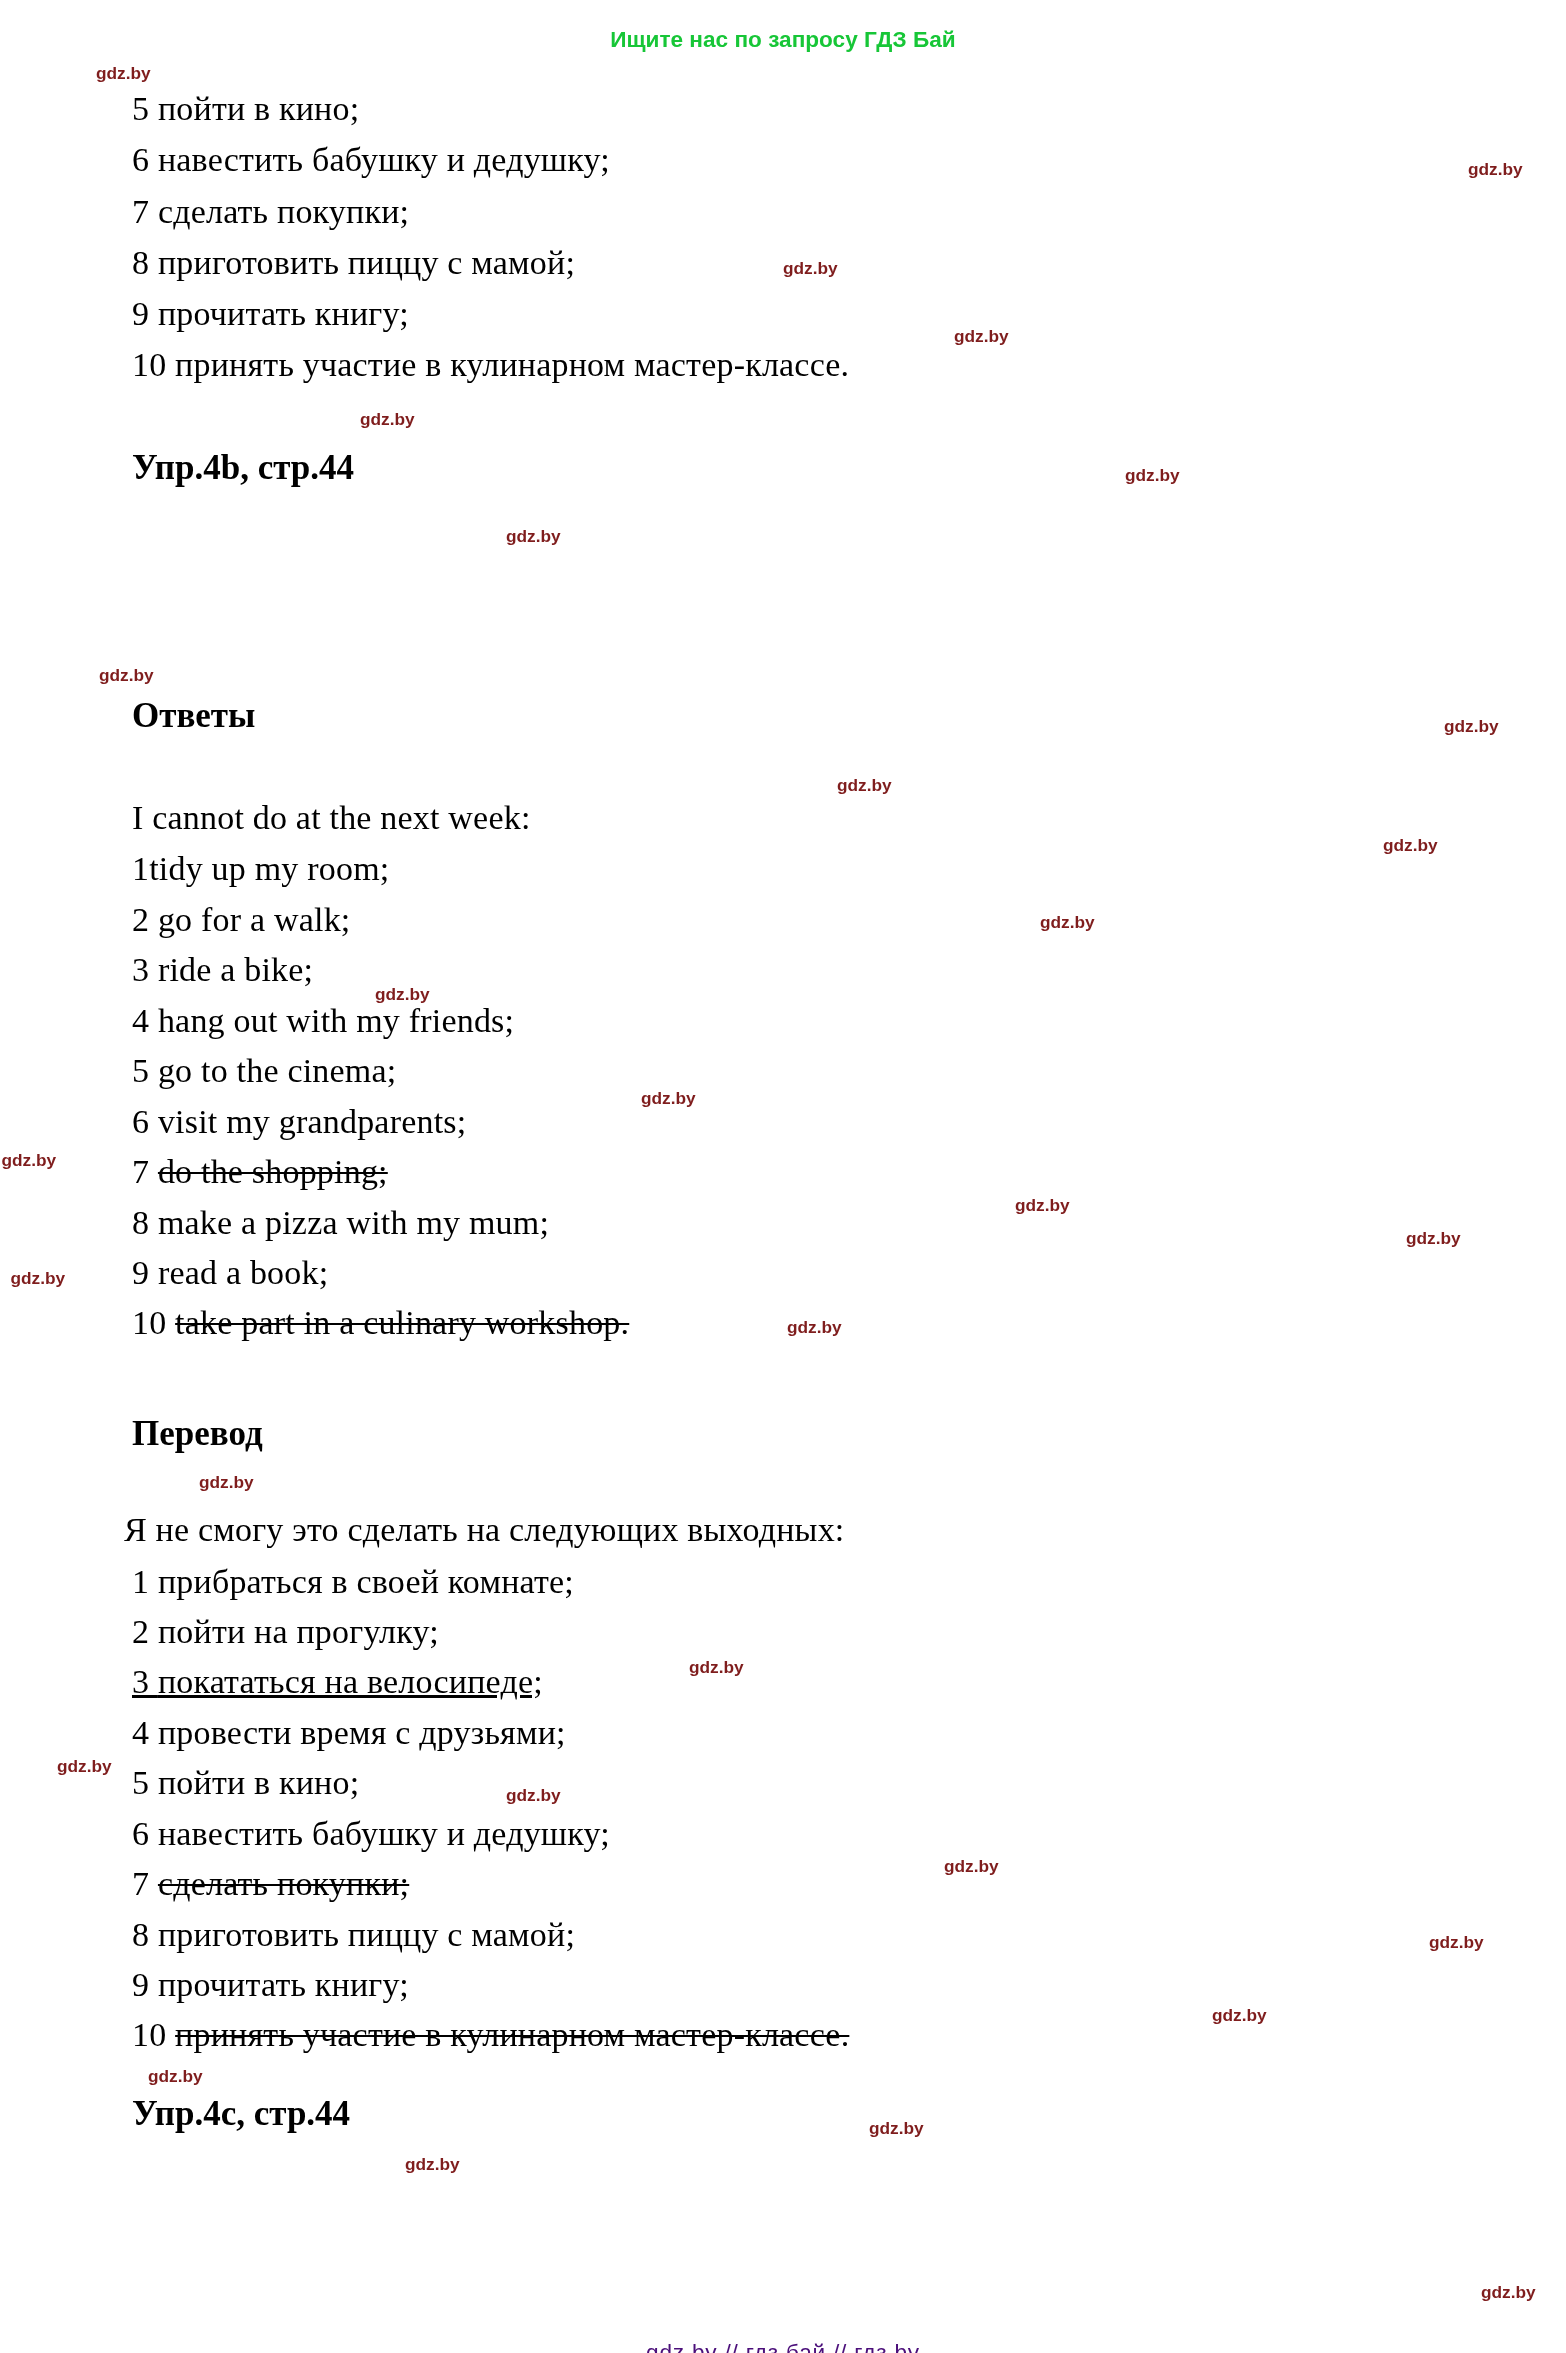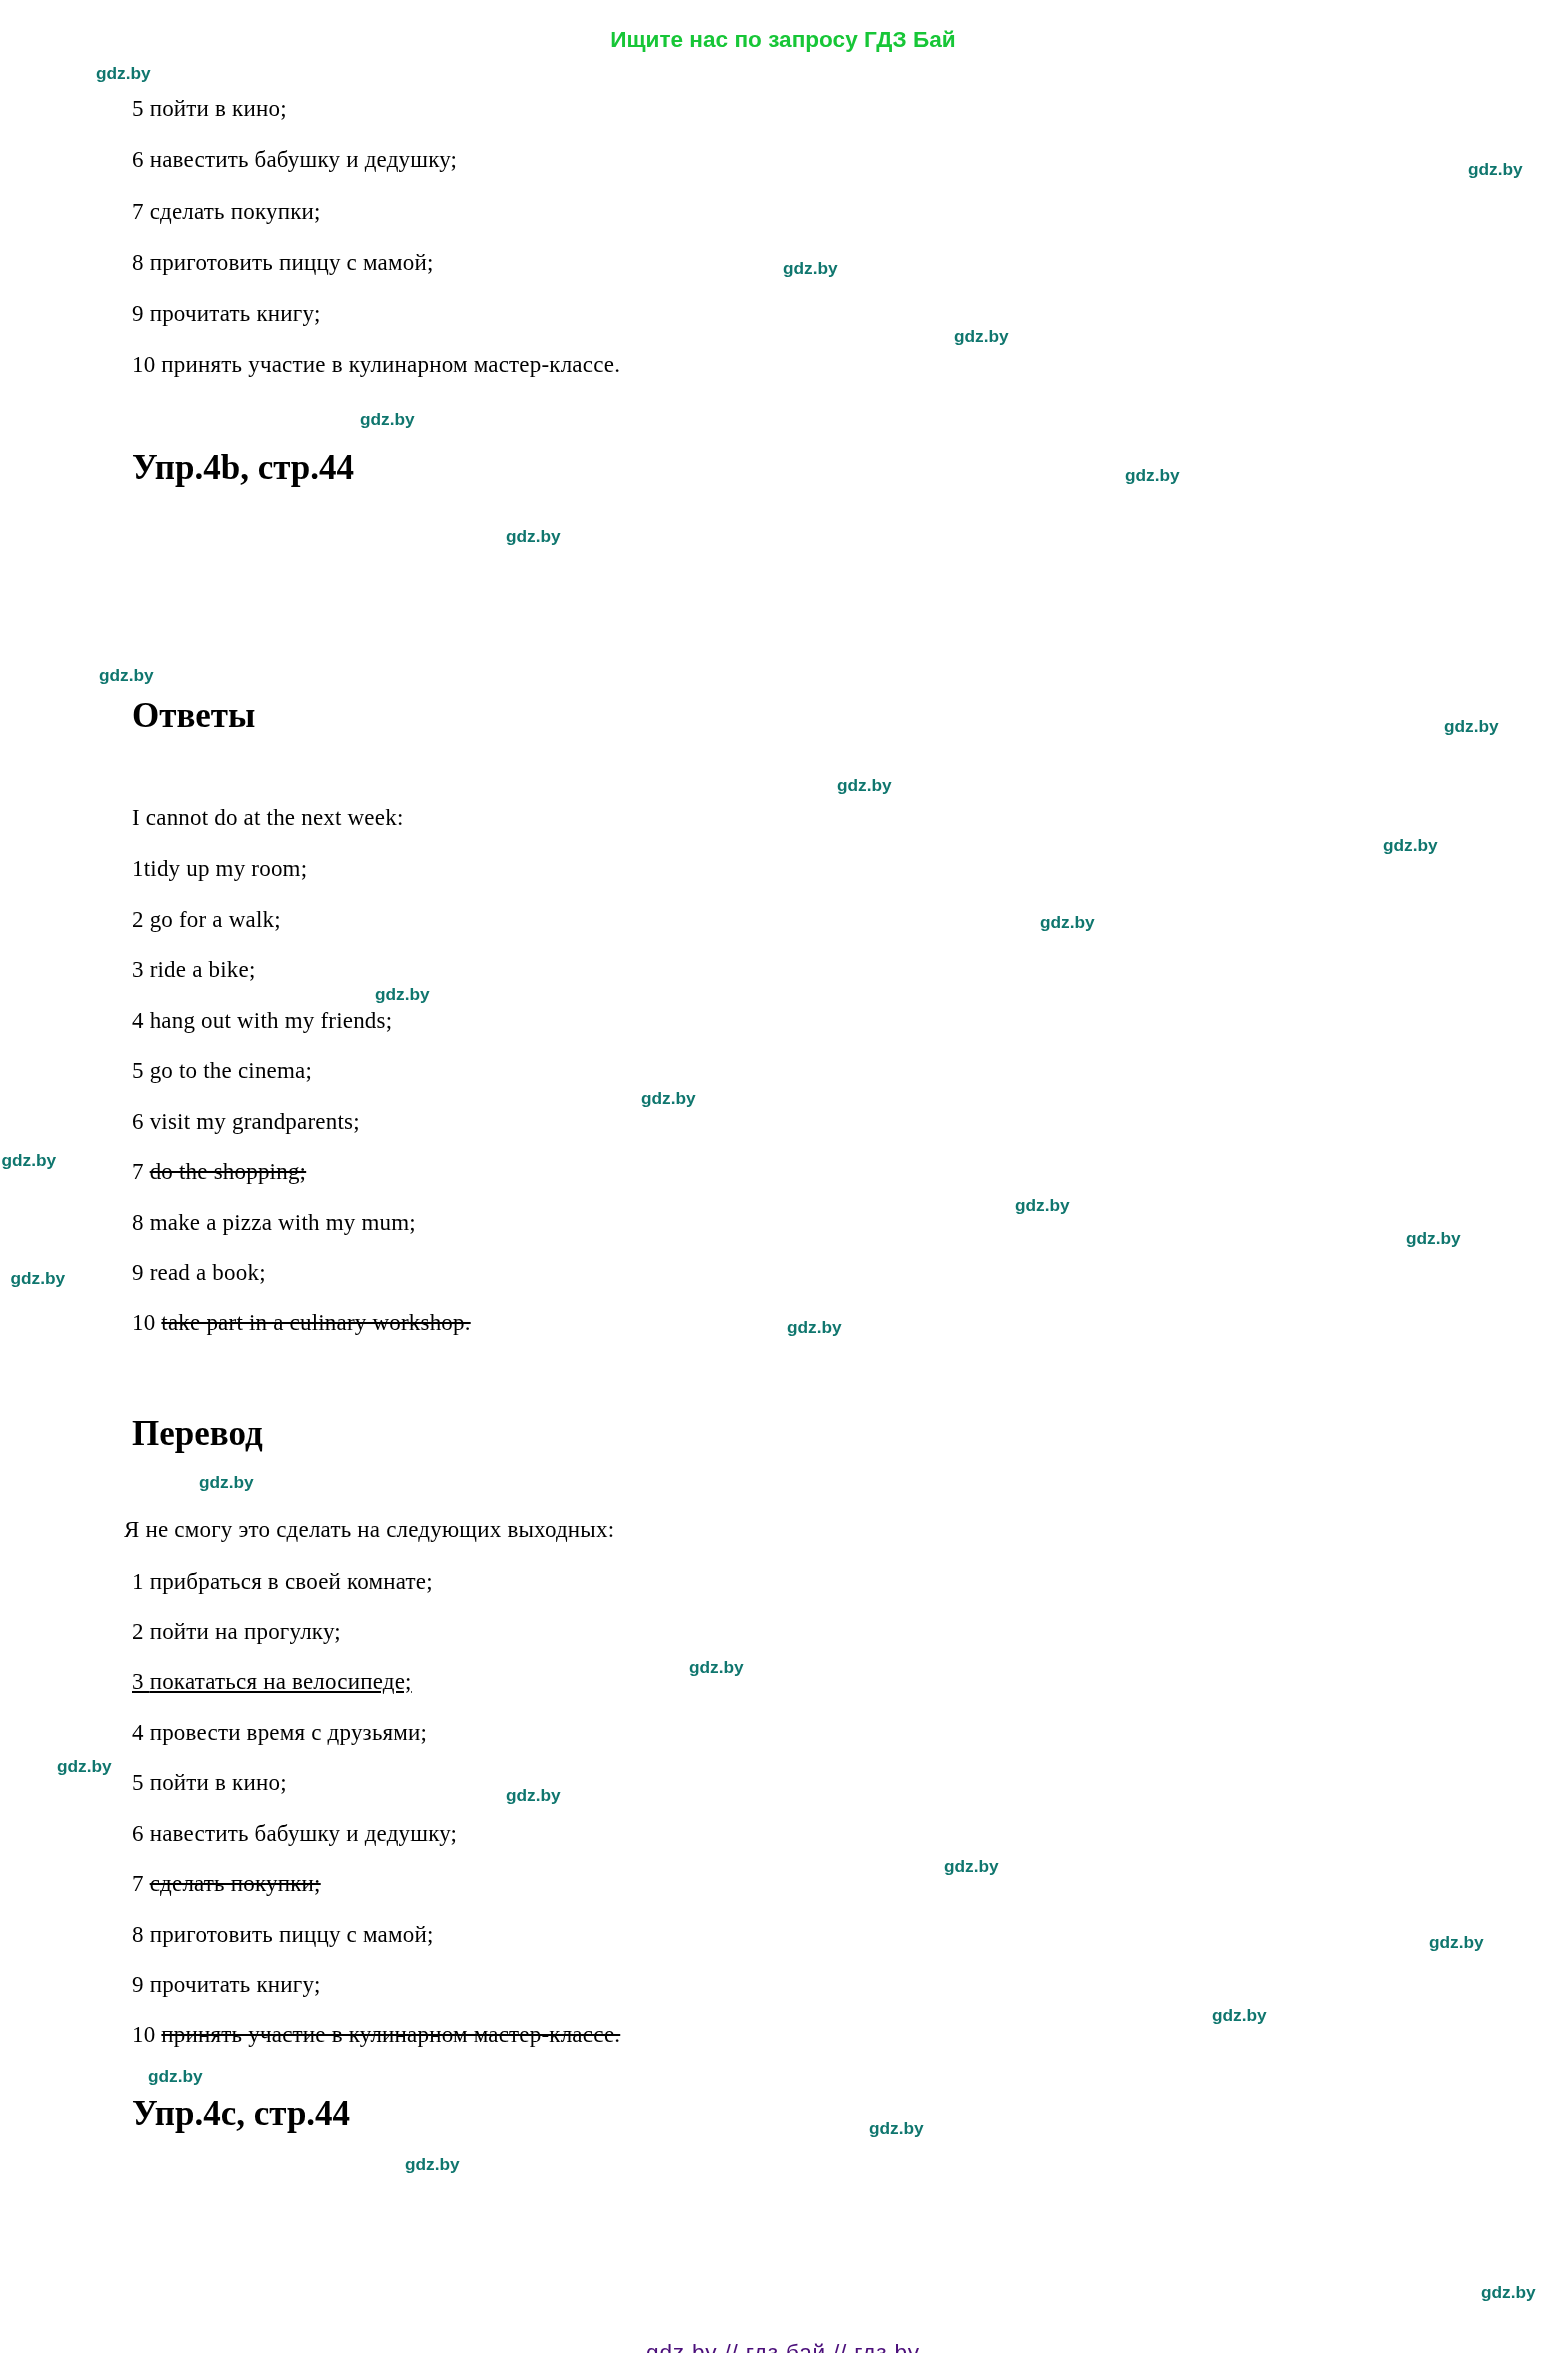--- a/index.html
+++ b/index.html
@@ -45,36 +45,36 @@
     color: #4b0f7a;
     letter-spacing: 0.8px;
   }
 
   
   .wm {
     position: absolute;
     font-family: "Liberation Sans", "DejaVu Sans", sans-serif;
     font-weight: bold;
     font-size: 17.3px;
-    color: #0f766e;
+    color: #7f1d1d;
     white-space: nowrap;
     z-index: 5;
   }
 
   
   .content {
     position: absolute;
     left: 0;
     top: 0;
     width: 1566px;
   }
 
   .line {
     position: absolute;
-    font-size: 23px;
+    font-size: 34px;
     line-height: 35px;
     white-space: nowrap;
     letter-spacing: 0.2px;
     z-index: 2;
   }
 
   .para {
     position: absolute;
     font-size: 35px;
     line-height: 50px;

